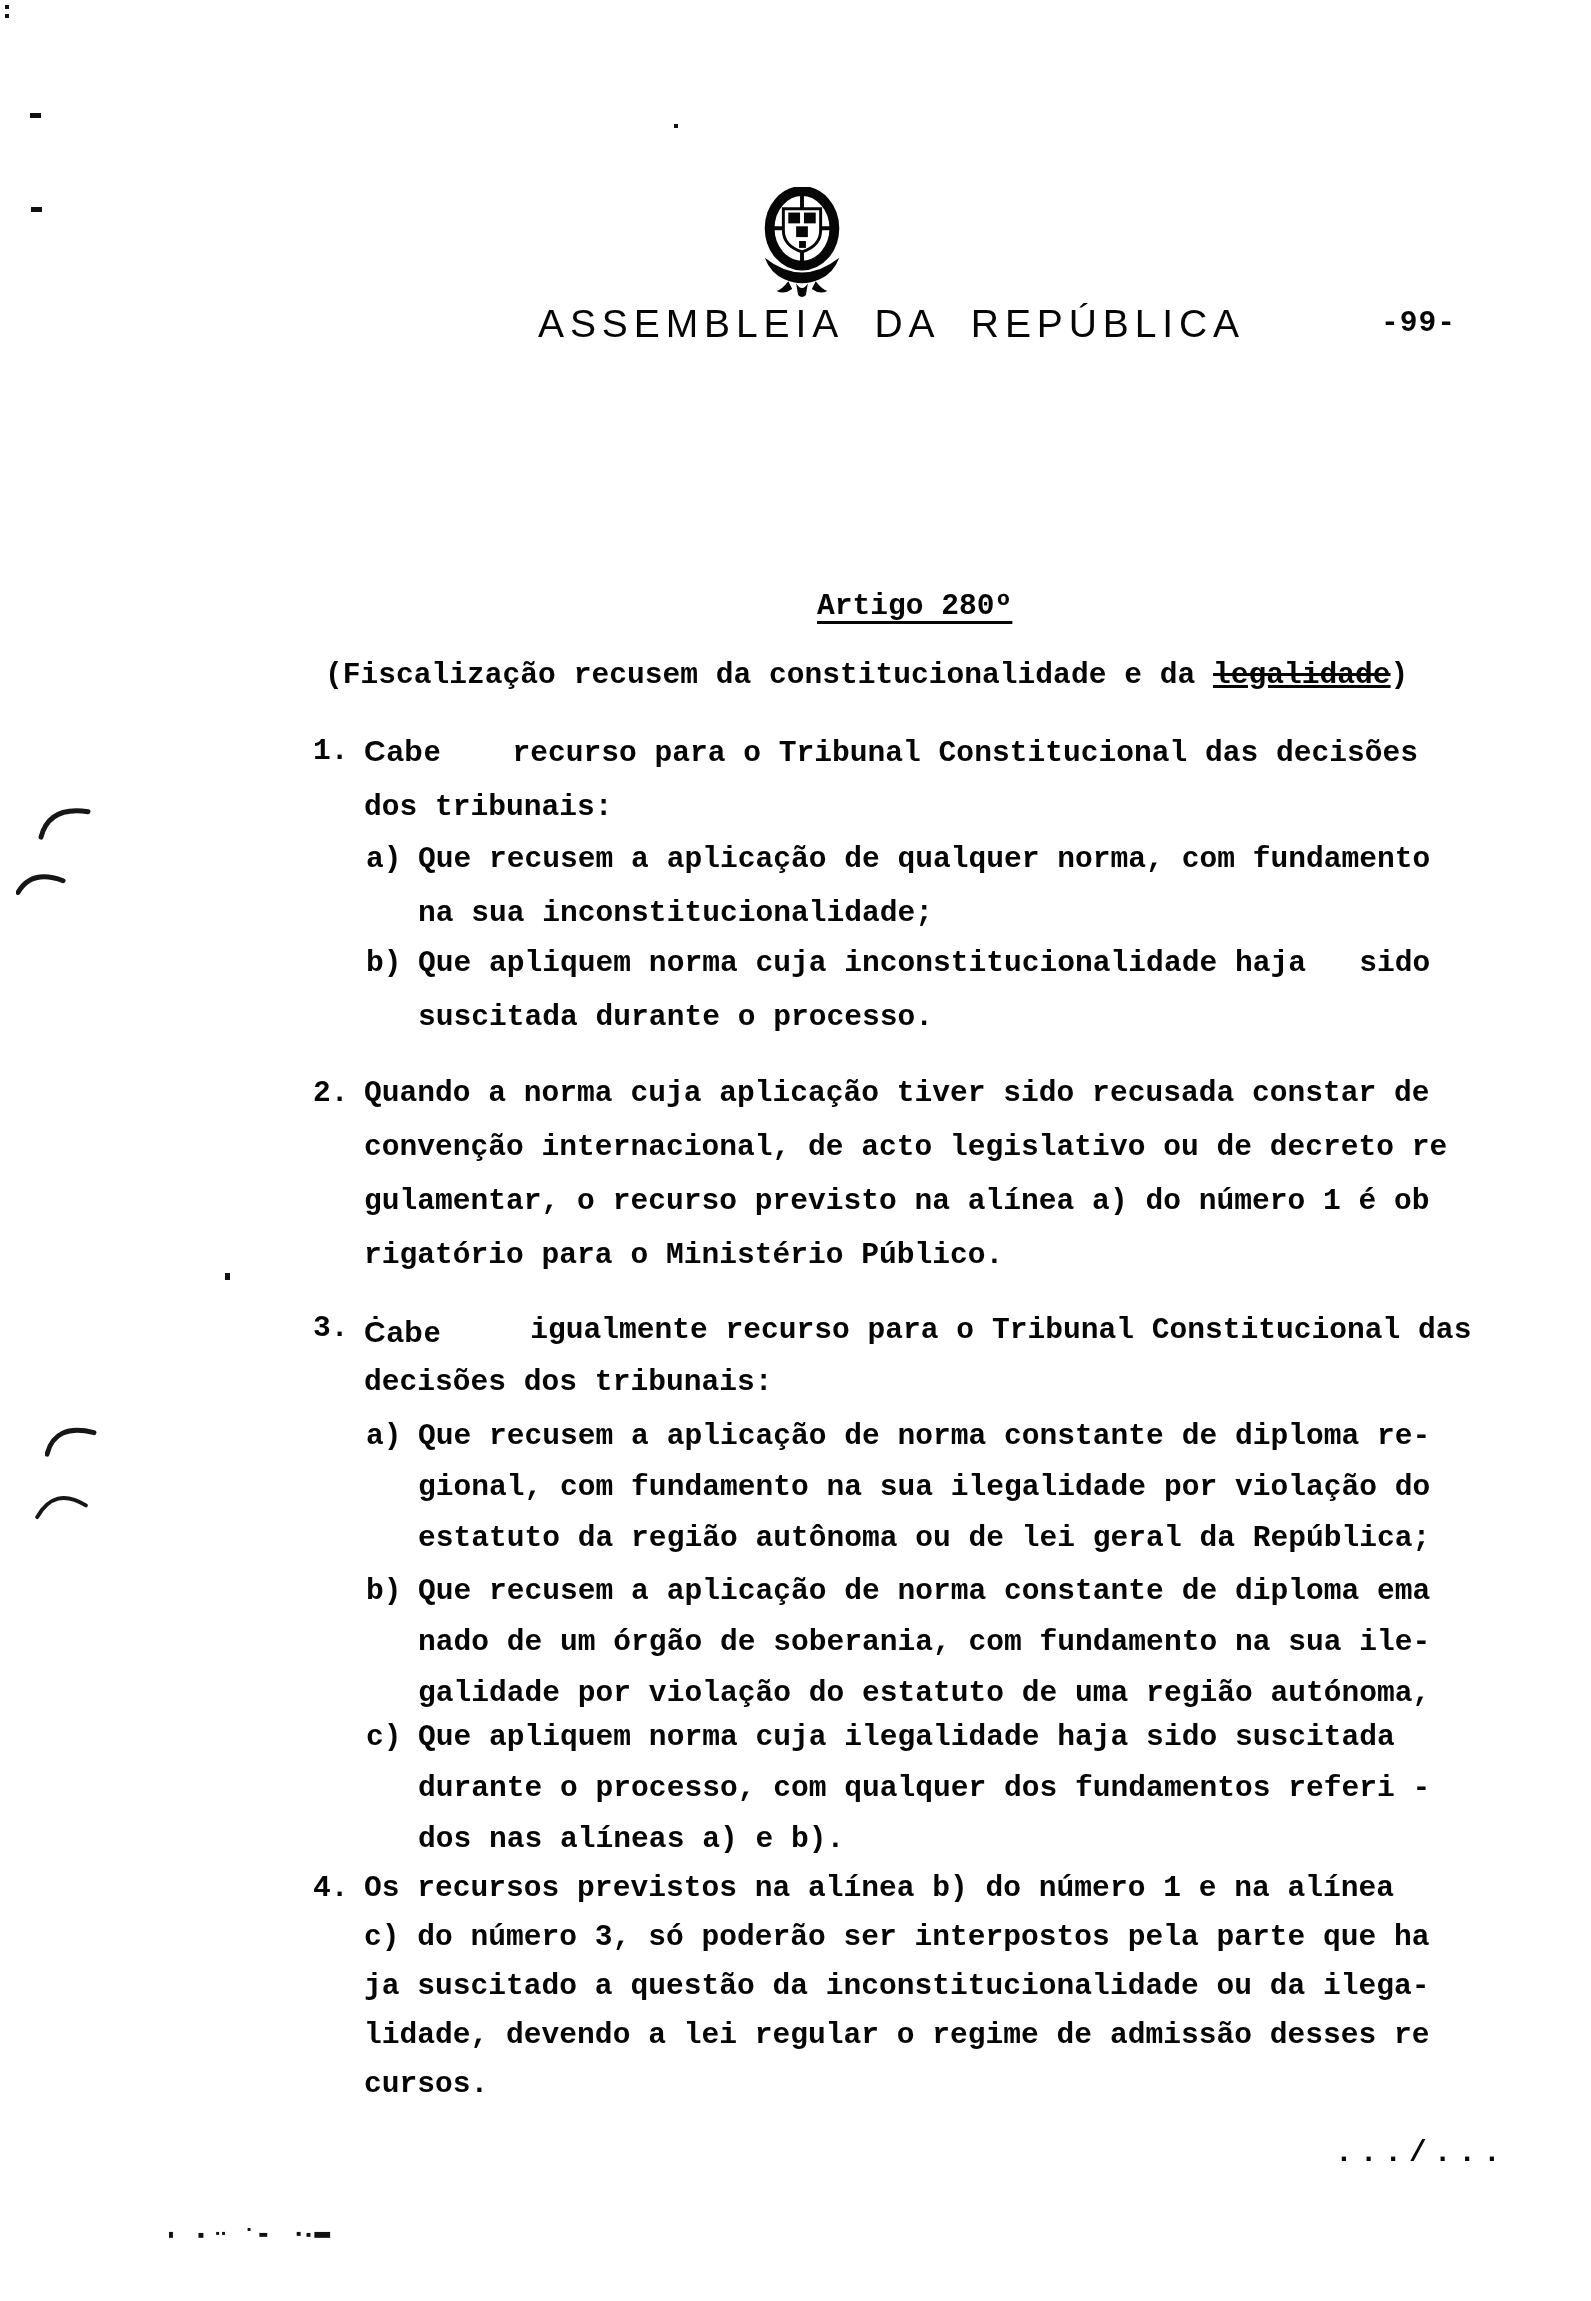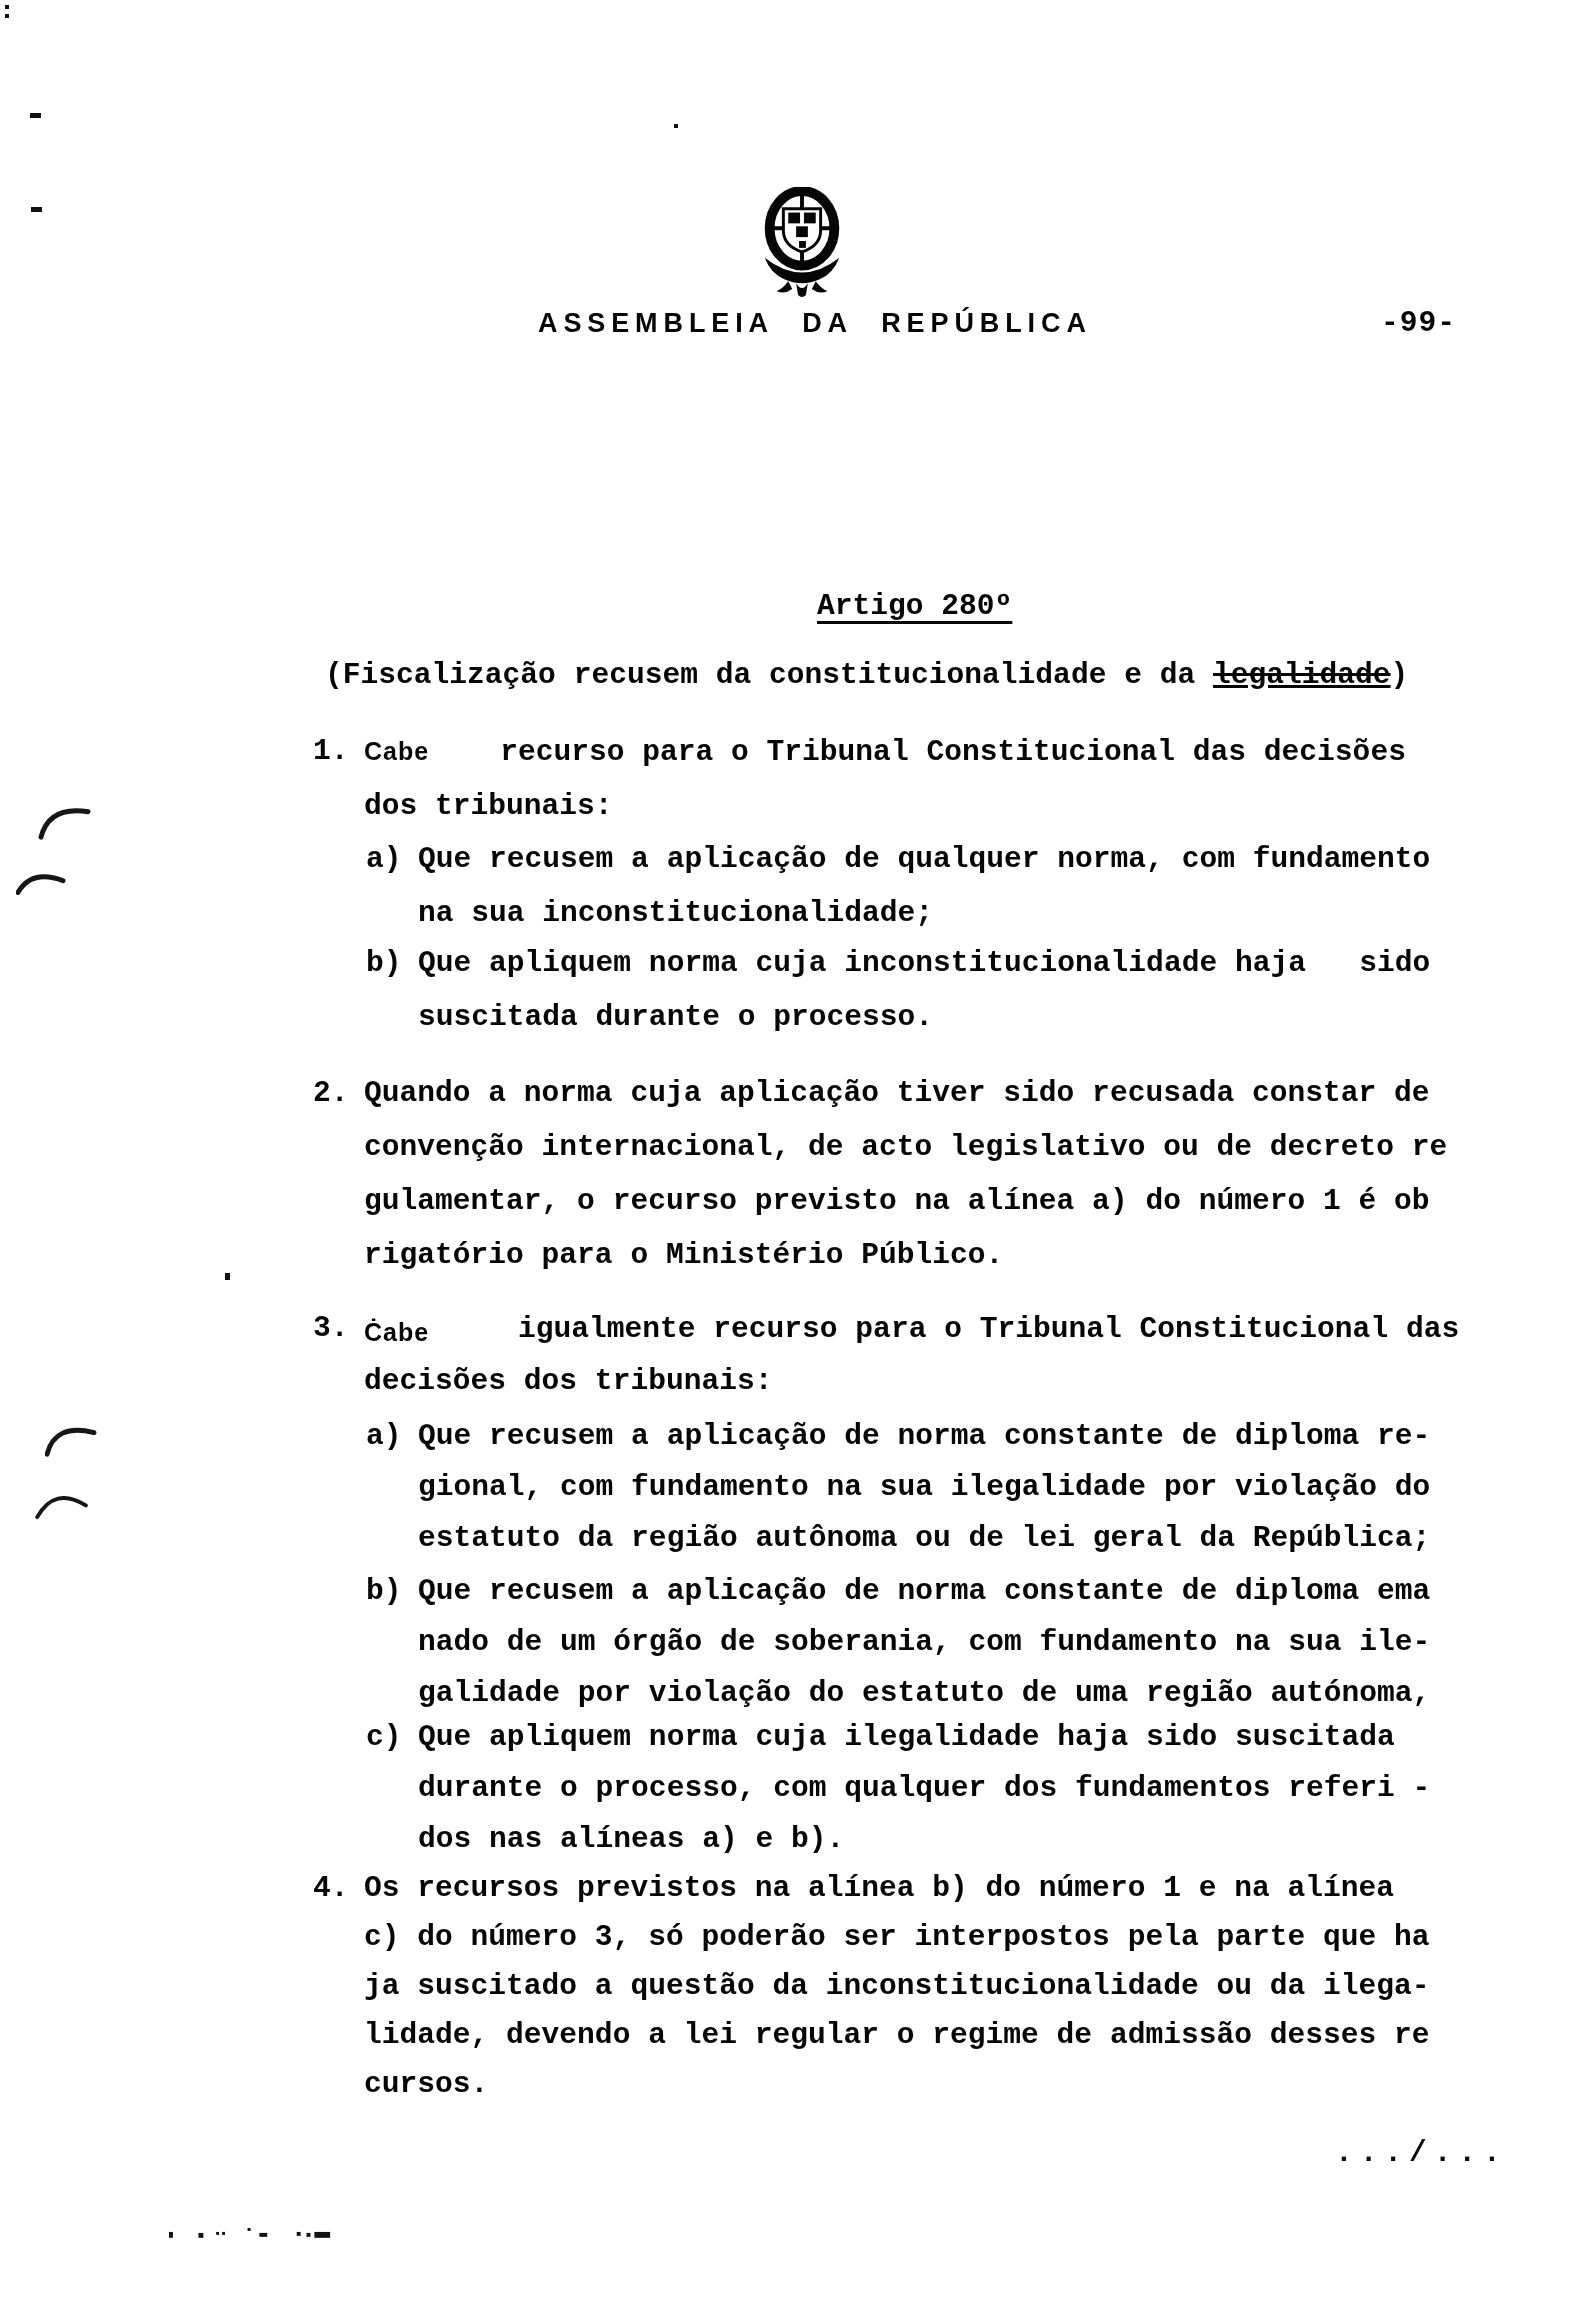--- a/index.html
+++ b/index.html
@@ -11,22 +11,22 @@
     color:#060606;
     font-family:"Liberation Mono","DejaVu Sans Mono",monospace;
     font-weight:700;
     font-size:29.6px;
     line-height:54px;
   }
   .abs{position:absolute;}
   
   .header-title{
     font-family:"Liberation Sans","DejaVu Sans",sans-serif;
-    font-weight:700;
-    font-size:27px;
+    font-weight:400;
+    font-size:39px;
     letter-spacing:5.9px;
     word-spacing:15.8px;
     line-height:33px;
     white-space:nowrap;
   }
   .page-number{white-space:nowrap;letter-spacing:1px;}
   
   .txt{white-space:pre-wrap;}
   .heading{
     text-decoration:underline;
@@ -41,21 +41,21 @@
   .item .num{position:absolute;left:0;top:0;}
   .item .body{margin-left:51px;white-space:pre-wrap;}
   .sub{position:absolute;left:366px;width:1143px;}
   .sub .letter{position:absolute;left:0;top:0;}
   .sub .body{margin-left:52px;white-space:pre-wrap;}
   .lh53{line-height:52px;}
   .lh52{line-height:51px;}
   .lh50{line-height:49px;}
   .stamp{
     font-family:"Liberation Sans","DejaVu Sans",sans-serif;
-    font-size:25px;
+    font-size:30px;
     font-weight:700;
     letter-spacing:1px;
   }
   .stamp-low{display:inline-block;transform:translateY(3.9px);}
   .continuation{letter-spacing:6.9px;white-space:nowrap;}
   .speck{position:absolute;background:#111;}
   svg{display:block;}
 </style>
 </head>
 <body>

